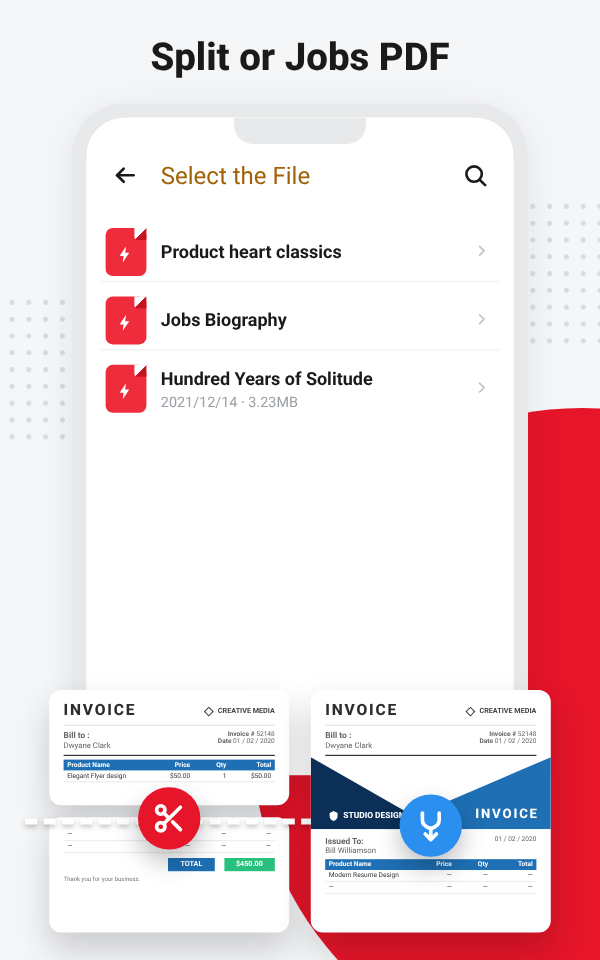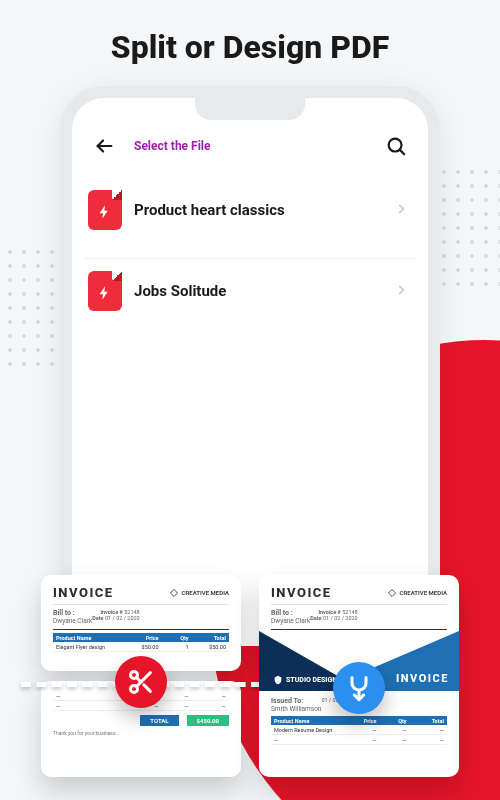--- a/index.html
+++ b/index.html
@@ -39,27 +39,27 @@
     overflow: hidden;
   }
   .notch {
     position: absolute; top: 0; left: 50%; transform: translateX(-50%);
     width: 110px; height: 22px;
     background: #e8e9eb;
     border-radius: 0 0 16px 16px;
   }
 
   .appbar { display: flex; align-items: center; padding: 34px 18px 12px 18px; gap: 16px; }
-  .appbar .title { font-size: 12px; font-weight: 700; color: #a21caf; flex: 1; }
+  .appbar .title { font-size: 20px; font-weight: 400; color: #a16207; flex: 1; }
   .icon-btn { width: 28px; height: 28px; display: flex; align-items: center; justify-content: center; cursor: pointer; }
 
   .file-list { padding: 6px 12px; }
   .file-row {
     display: flex; align-items: center; gap: 12px;
-    padding: 12px 8px 28px 4px;
+    padding: 12px 8px 4px 4px;
     border-bottom: 1px solid #f0f1f3;
     cursor: pointer;
   }
   .file-row:last-child { border-bottom: none; }
   .file-icon {
     width: 34px; height: 40px; flex-shrink: 0;
     background: #ef2c3b;
     border-radius: 6px;
     position: relative;
   }
@@ -86,21 +86,21 @@
     width:200px; background:#fff; border-radius:10px;
     box-shadow:0 14px 28px rgba(0,0,0,.18);
     padding:10px 12px 8px 12px;
     font-size:6px; color:#333;
     position:relative;
   }
   .card .hdr{ display:flex; justify-content:space-between; align-items:center; border-bottom:1px solid #e4e4e4; padding-bottom:4px; margin-bottom:4px;}
   .card .inv{ font-size:13px; font-weight:800; letter-spacing:1.5px; color:#2d2d2d;}
   .card .brand{ font-size:6px; font-weight:700; color:#444; display:flex; align-items:center; gap:3px;}
   .brand svg{flex-shrink:0;}
-  .card .sub{ display:flex; justify-content:flex-start; font-size:5.5px; color:#666; margin-bottom:4px;}
+  .card .sub{ display:flex; justify-content:space-between; font-size:5.5px; color:#666; margin-bottom:4px;}
   .divider{ border-top:1.5px solid #333; margin:4px 0 3px 0;}
 
   .table-head{ display:flex; background:#1e6fb3; color:#fff; font-size:5.5px; font-weight:700;}
   .th, .td{ padding:2px 3px; }
   .c1{flex:3} .c2{flex:1; text-align:right} .c3{flex:1; text-align:right} .c4{flex:1.3; text-align:right}
   .trow{display:flex; font-size:5.5px; border-bottom:1px solid #eee;}
   .total-bar{display:flex; justify-content:flex-end; align-items:center; gap:8px; margin-top:4px;}
   .total-bar .lbl{background:#1e6fb3;color:#fff;font-size:6px;font-weight:700;padding:2px 10px;}
   .total-bar .amt{background:#27c07d;color:#fff;font-size:6px;font-weight:700;padding:2px 10px;}
 
@@ -129,21 +129,21 @@
   .badge.merge{ background:#2b8ff0; top:calc(50% - 20px);}
 
   .small-table .th, .small-table .td{padding:1.5px 3px;}
   .foot{font-size:5px;color:#777;margin-top:4px;}
   .billto{font-size:6.5px;}
   .billto b{font-size:7px;}
 </style>
 </head>
 <body>
 
-<h1 class="page-title">Split or Design PDF</h1>
+<h1 class="page-title">Split or Jobs PDF</h1>
 
 <div class="dots left"></div>
 <div class="dots right"></div>
 <div class="swoosh"></div>
 
 <div class="phone">
   <div class="notch"></div>
 
   <div class="appbar">
     <div class="icon-btn">
@@ -177,27 +177,41 @@
           </svg></div>
     </div>
 
     <div class="file-row">
       <div class="file-icon">
         <svg width="16" height="16" viewBox="0 0 24 24" fill="#fff">
             <path d="M12 2 4 14h5l-1 8 8-12h-5z"></path>
           </svg>
       </div>
       <div class="file-text">
-        <div class="file-title">Jobs Solitude</div>
+        <div class="file-title">Jobs Biography</div>
       </div>
       <div class="chev"><svg width="14" height="14" viewBox="0 0 24 24" fill="none" stroke="#c1c5ca" stroke-width="2.5">
             <polyline points="9 5 16 12 9 19"></polyline>
           </svg></div>
     </div>
 
+    <div class="file-row">
+      <div class="file-icon">
+        <svg width="16" height="16" viewBox="0 0 24 24" fill="#fff">
+            <path d="M12 2 4 14h5l-1 8 8-12h-5z"></path>
+          </svg>
+      </div>
+      <div class="file-text">
+        <div class="file-title">Hundred Years of Solitude</div>
+        <div class="file-meta"><span>2021/12/14</span>&nbsp;·&nbsp;<span>3.23MB</span></div>
+      </div>
+      <div class="chev"><svg width="14" height="14" viewBox="0 0 24 24" fill="none" stroke="#c1c5ca" stroke-width="2.5">
+            <polyline points="9 5 16 12 9 19"></polyline>
+          </svg></div>
+    </div>
 
   </div>
 </div>
 
 <div class="previews">
 
   <div class="preview-col">
     <div class="card" style="height:96px;">
       <div class="hdr">
         <div class="inv">INVOICE</div>
@@ -283,21 +297,21 @@
         <div class="studio">
           <svg width="10" height="10" viewBox="0 0 24 24" fill="#fff">
               <path d="M12 2l8 4v6c0 5-3.5 9-8 10-4.5-1-8-5-8-10V6z"></path>
             </svg>
           <span><span>STUDIO DESIGN</span></span>
         </div>
         <div class="inv-reverse">INVOICE</div>
       </div>
 
       <div class="sub" style="margin:0 0 3px 0;">
-        <div class="billto"><b>Issued To:</b><br><span>Smith Williamson</span></div>
+        <div class="billto"><b>Issued To:</b><br><span>Bill Williamson</span></div>
         <div style="text-align:right"><span>01 / 02 / 2020</span></div>
       </div>
 
       <div class="table-head small-table">
           <div class="th c1">Product Name</div>
           <div class="th c2">Price</div>
           <div class="th c3">Qty</div>
           <div class="th c4">Total</div>
         </div>
       <div class="trow small-table">

